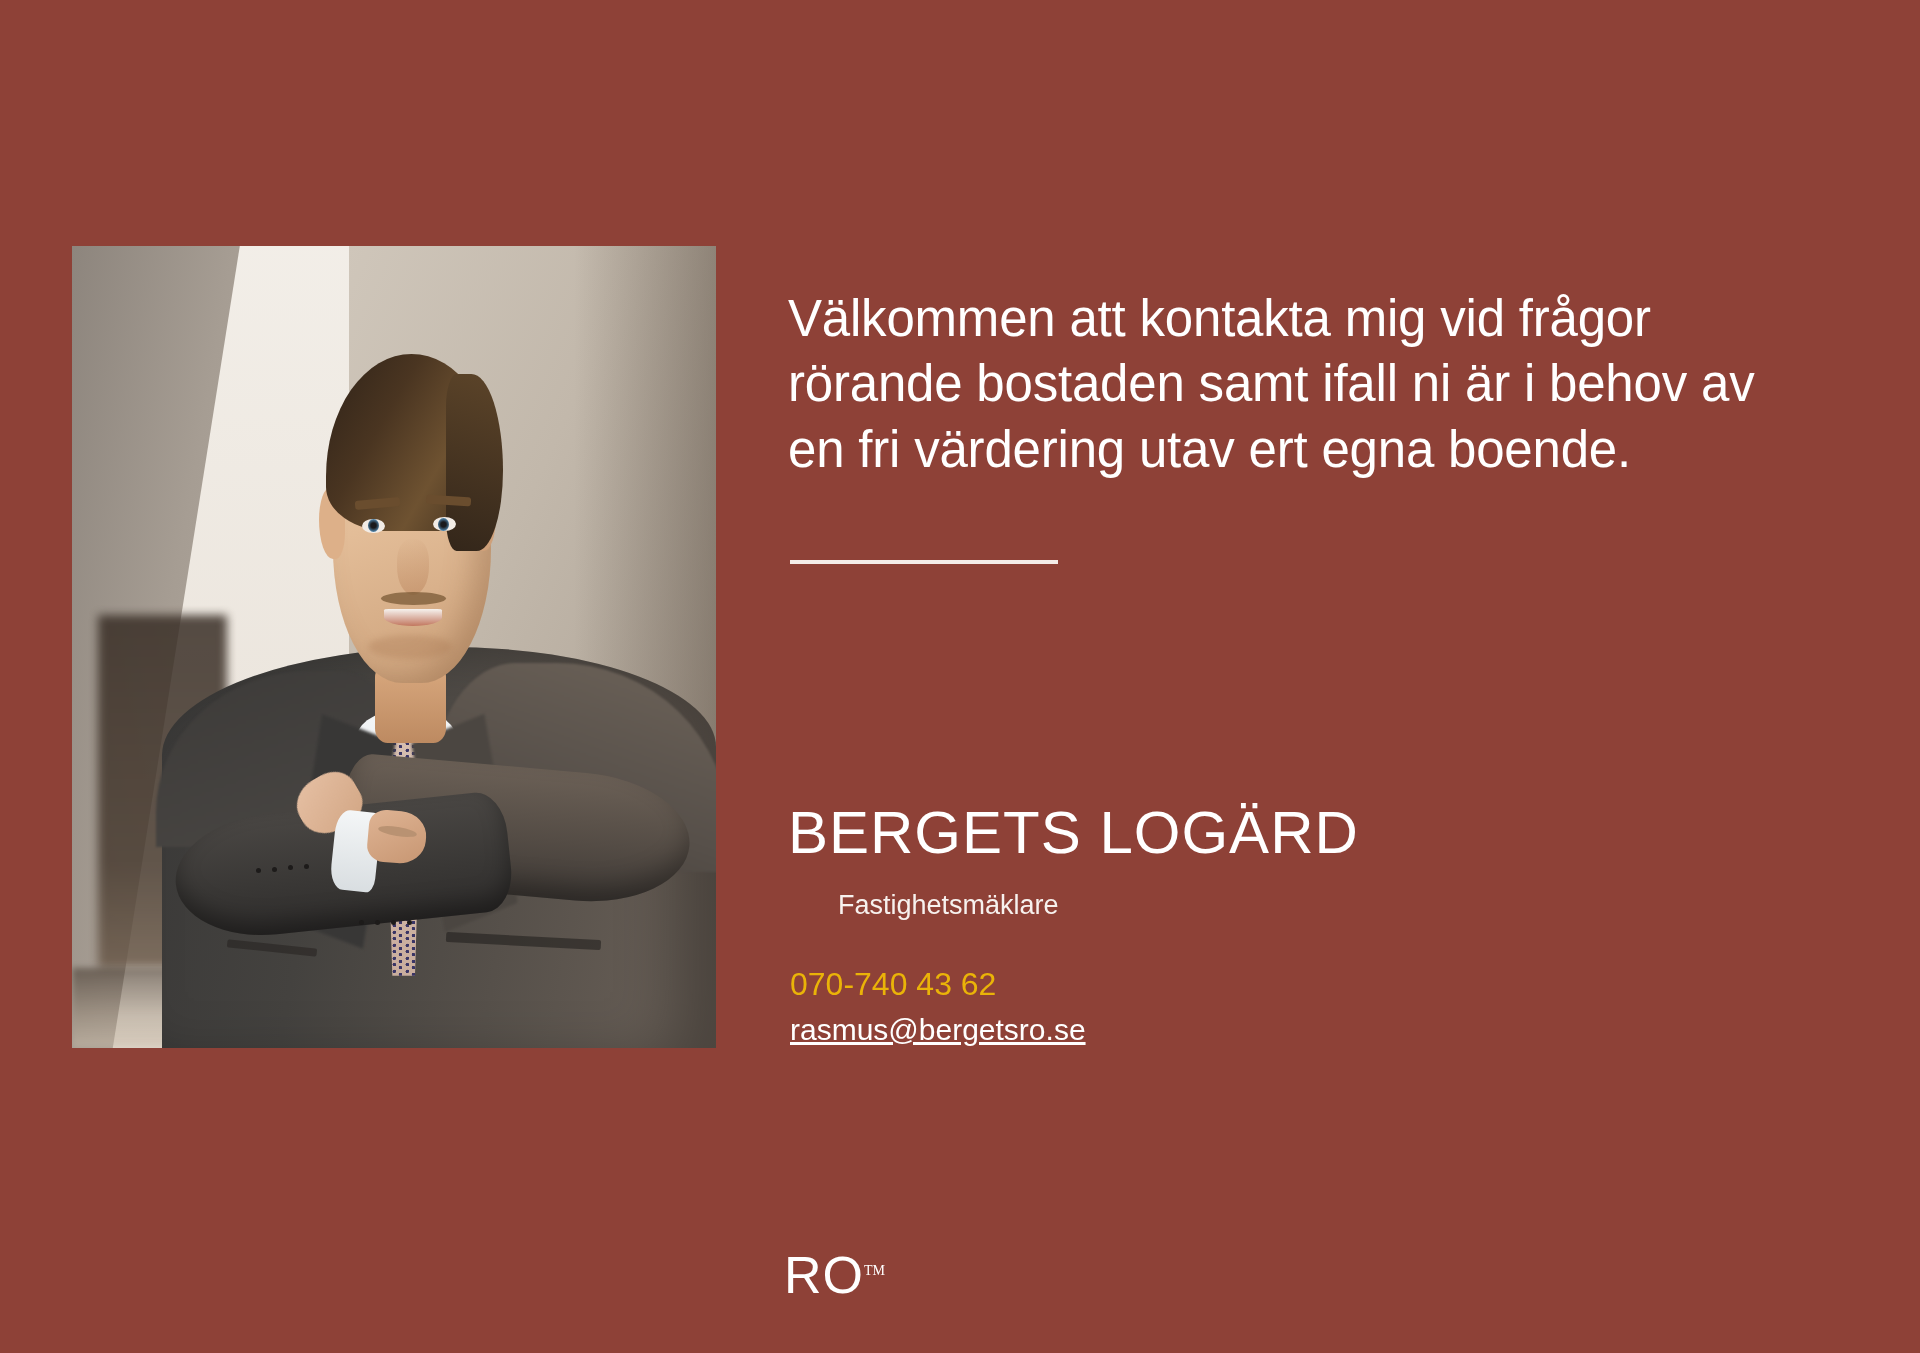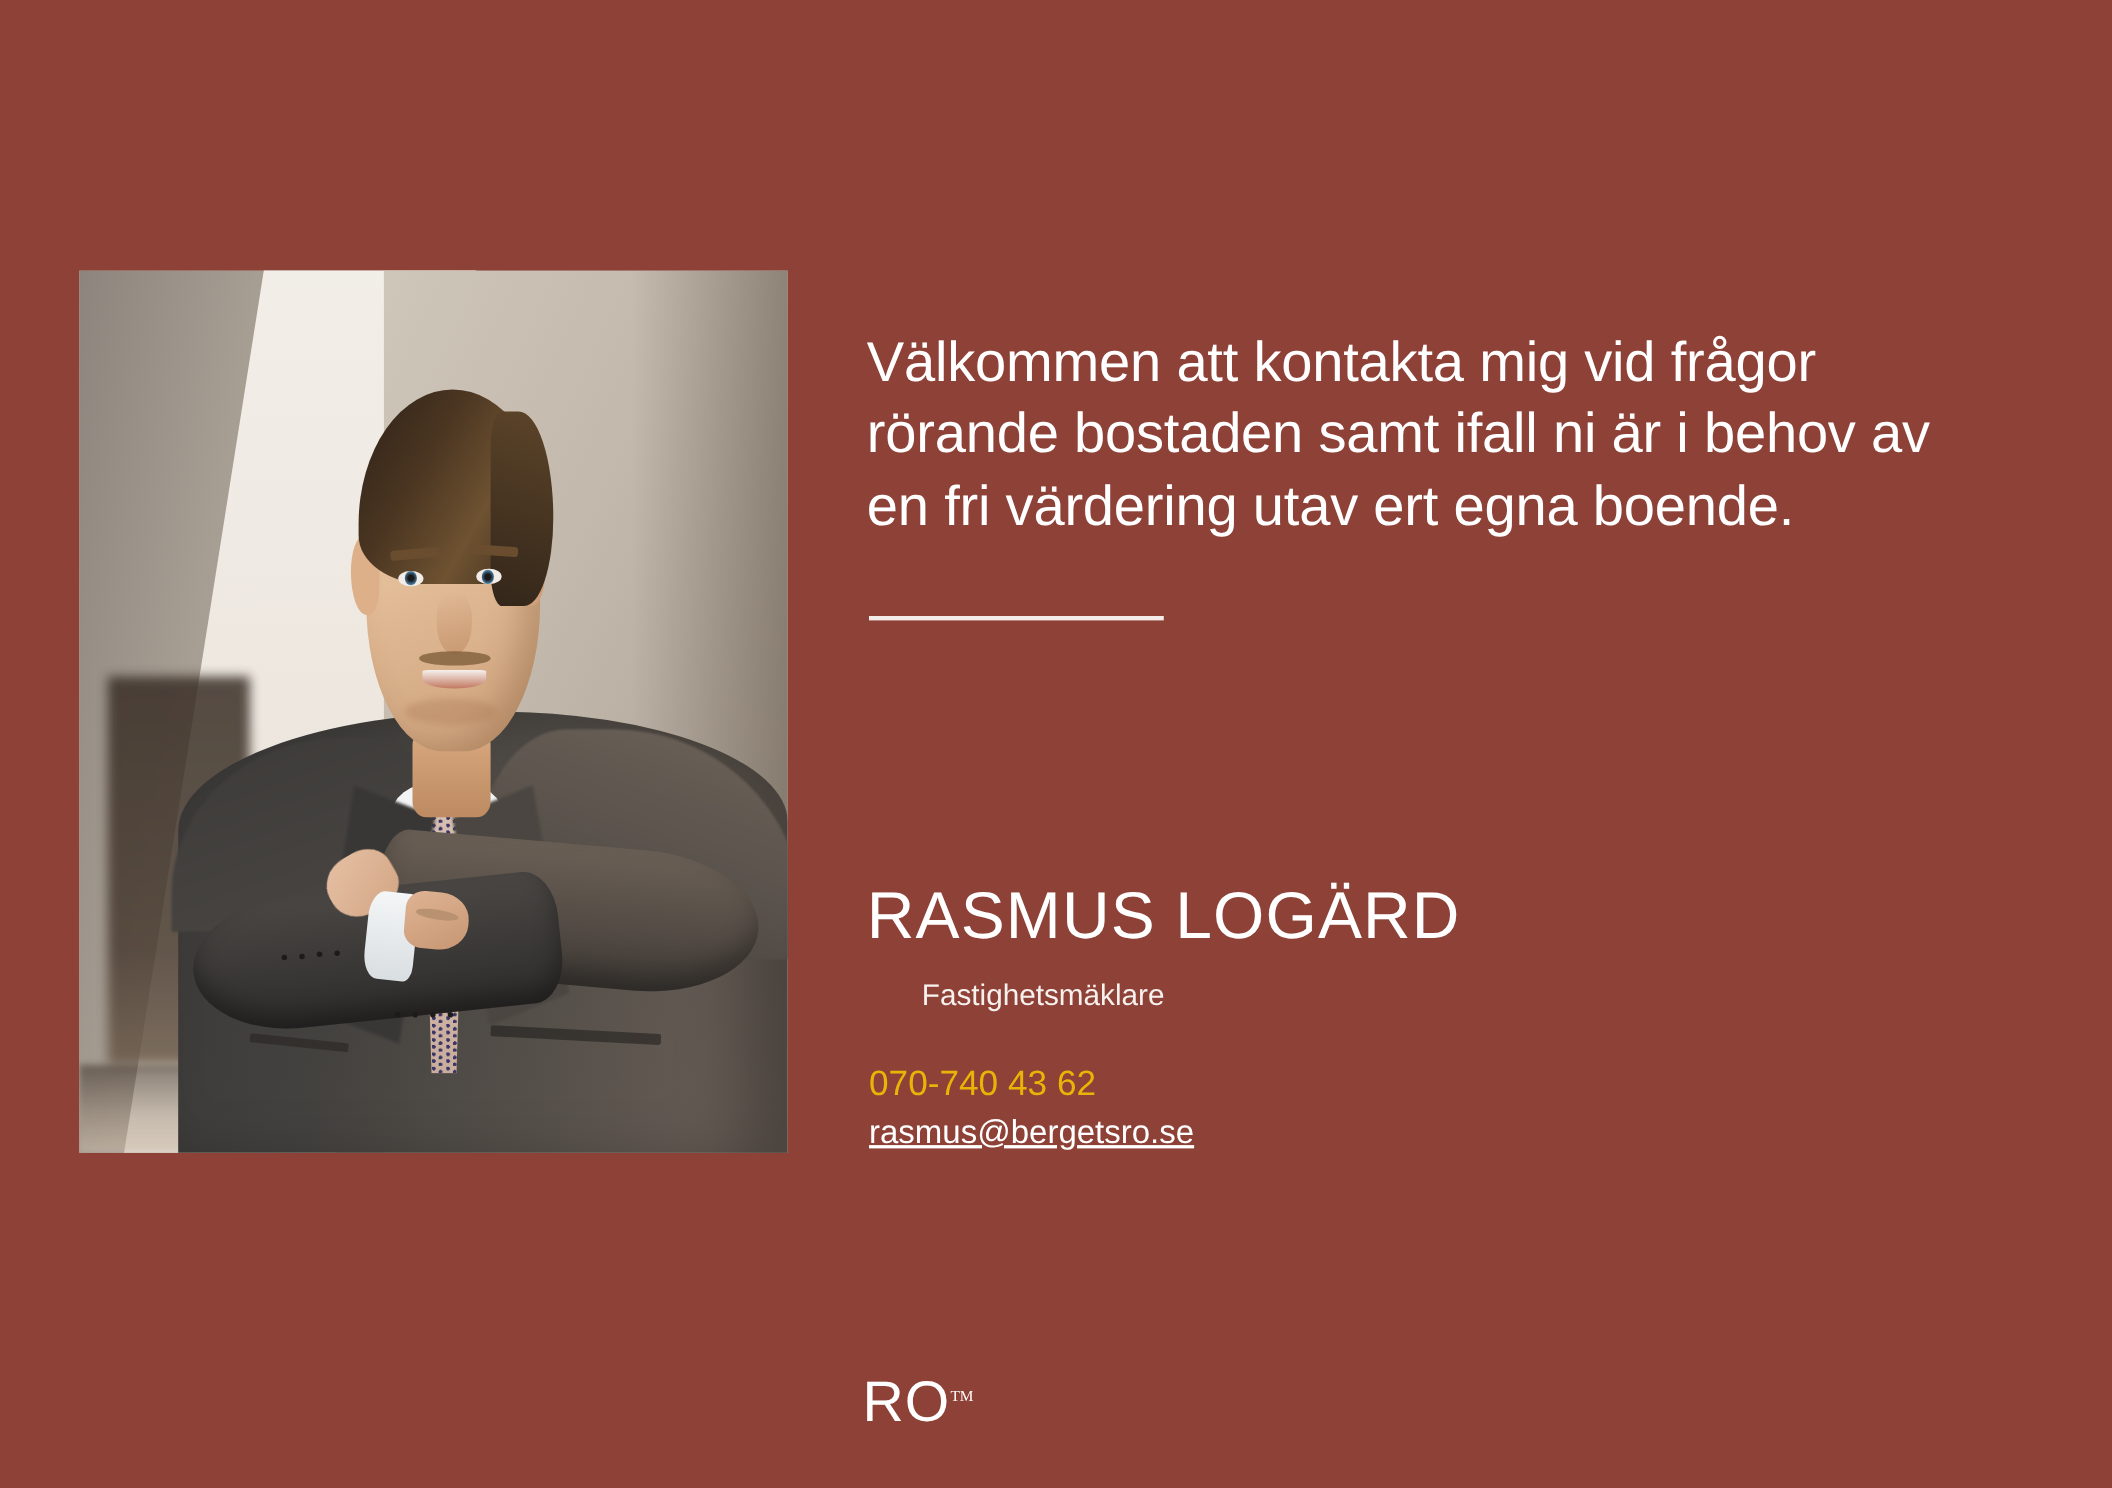--- a/index.html
+++ b/index.html
@@ -241,21 +241,21 @@
   
   .text-col {
     position: absolute;
     left: 788px;
     top: 0;
     width: 1060px;
     height: 100%;
   }
   .intro {
     position: absolute;
-    top: 245px;
+    top: 235px;
     left: 0;
     width: 1010px;
     color: #ffffff;
     font-size: 51px;
     line-height: 1.28;
     font-weight: 400;
     letter-spacing: -0.2px;
   }
   .divider {
     position: absolute;
@@ -406,21 +406,21 @@
       <div class="pocket"></div>
       <div class="pocket2"></div>
     </div>
   </div>
 
   <div class="text-col">
     <p class="intro">Välkommen att kontakta mig vid frågor rörande bostaden samt ifall ni är i behov av en fri värdering utav ert egna boende.</p>
 
     <div class="divider"></div>
 
-    <div class="agent-name">RASMUS LOGÄRD</div>
+    <div class="agent-name">BERGETS LOGÄRD</div>
 
     <div class="agent-role">Fastighetsmäklare</div>
 
     <div class="contact-phone">070-740 43 62</div>
 
     <div class="contact-email">rasmus@bergetsro.se</div>
   </div>
 
 
   <div class="footer-ro"><span>RO</span><span class="tm">TM</span></div>

